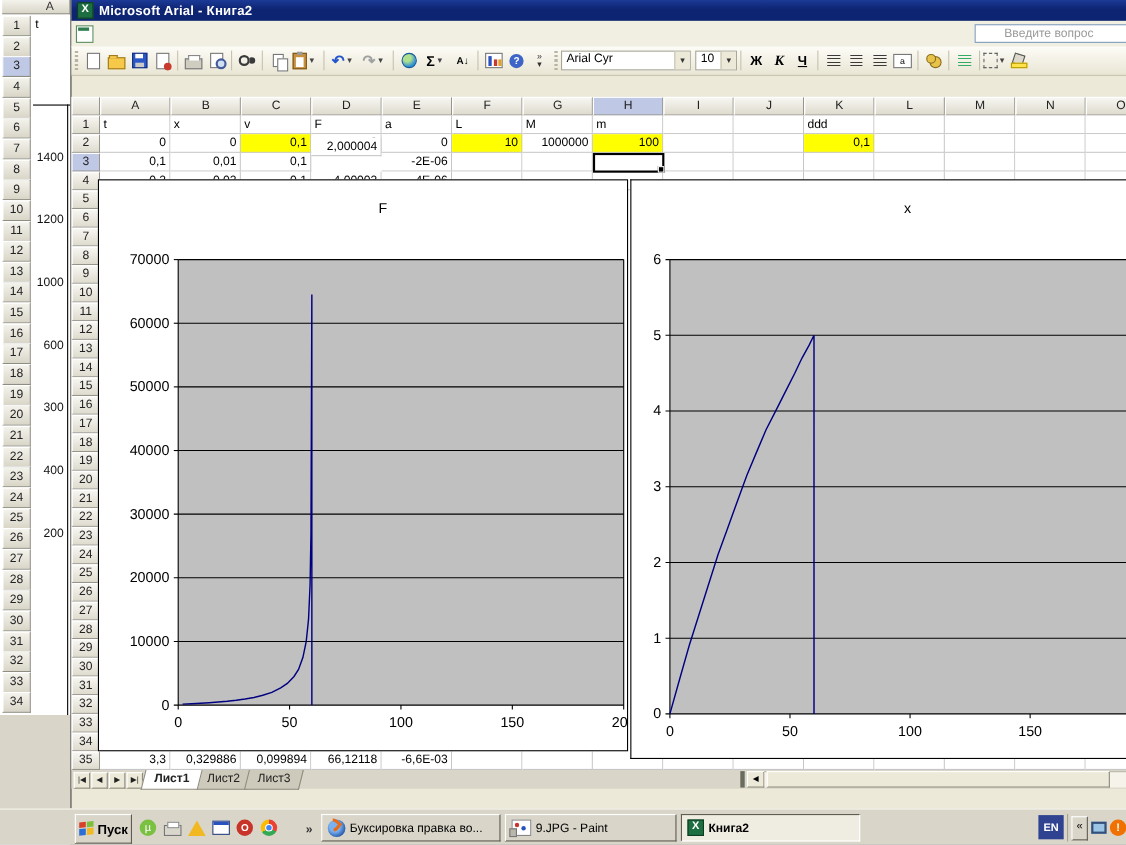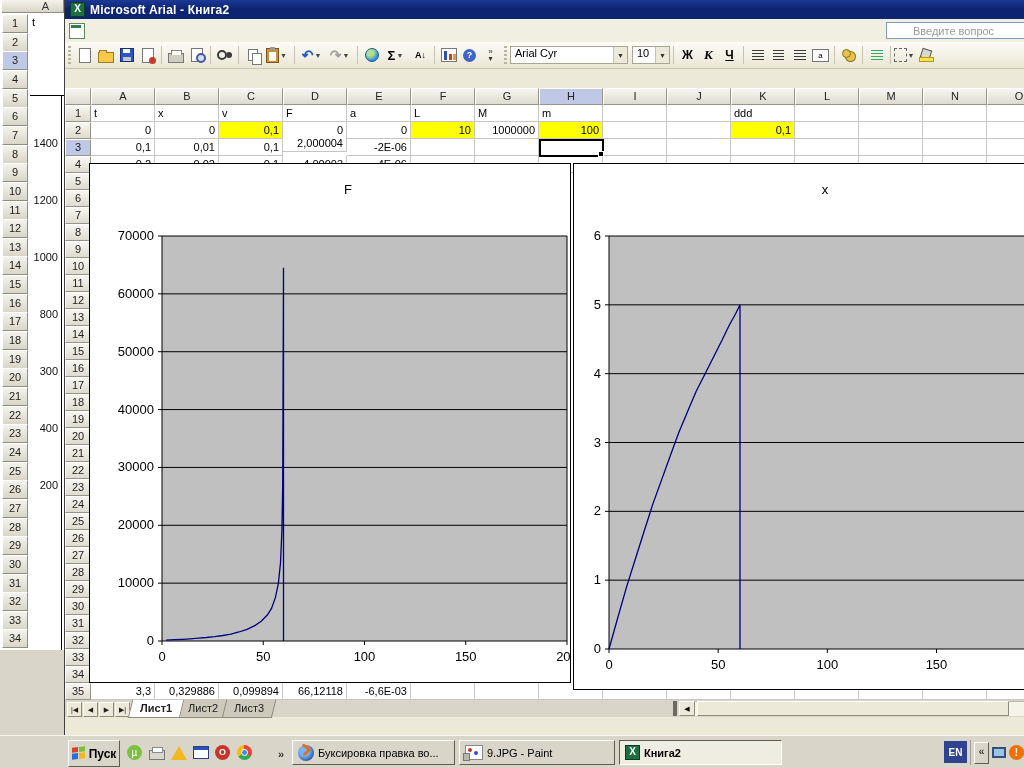--- a/index.html
+++ b/index.html
@@ -210,21 +210,21 @@
         <div class="abs srow" style="top: 592.15px;">32</div>
         <div class="abs srow" style="top: 610.8px;">33</div>
         <div class="abs srow" style="top: 629.45px;">34</div>
       </div>
     <div class="abs" style="left:32px;top:16px;">t</div>
     <div class="abs" id="strip-hline"></div>
     <div id="striplabels">
         <div class="abs slabel" style="top: 137px;">1400</div>
         <div class="abs slabel" style="top: 194px;">1200</div>
         <div class="abs slabel" style="top: 251px;">1000</div>
-        <div class="abs slabel" style="top: 308px;">800</div>
+        <div class="abs slabel" style="top: 308px;">600</div>
         <div class="abs slabel" style="top: 365px;">300</div>
         <div class="abs slabel" style="top: 422px;">400</div>
         <div class="abs slabel" style="top: 479px;">200</div>
       </div>
     <div class="abs" id="strip-vline"></div>
     <div class="abs" id="strip-bottom"></div>
   </div>
 
   <div id="xl" class="abs">
 
@@ -443,21 +443,21 @@
           <div class="abs cell" style="left: 538px; top: 34px; width: 64px;"></div>
           <div class="abs cell" style="left: 602px; top: 34px; width: 64px;"></div>
           <div class="abs cell num yellow" style="left: 666px; top: 34px; width: 64px;">0,1</div>
           <div class="abs cell" style="left: 730px; top: 34px; width: 64px;"></div>
           <div class="abs cell" style="left: 794px; top: 34px; width: 64px;"></div>
           <div class="abs cell" style="left: 858px; top: 34px; width: 64px;"></div>
           <div class="abs cell" style="left: 922px; top: 34px; width: 64px;"></div>
           <div class="abs cell num" style="left: 26px; top: 51px; width: 64px;">0,1</div>
           <div class="abs cell num" style="left: 90px; top: 51px; width: 64px;">0,01</div>
           <div class="abs cell num" style="left: 154px; top: 51px; width: 64px;">0,1</div>
-          <div class="abs cell num" style="left: 218px; top: 47px; width: 64px;">2,000004</div>
+          <div class="abs cell num" style="left: 218px; top: 37px; width: 64px;">2,000004</div>
           <div class="abs cell num" style="left: 282px; top: 51px; width: 64px;">-2E-06</div>
           <div class="abs cell" style="left: 346px; top: 51px; width: 64px;"></div>
           <div class="abs cell" style="left: 410px; top: 51px; width: 64px;"></div>
           <div class="abs cell" style="left: 474px; top: 51px; width: 64px;"></div>
           <div class="abs cell" style="left: 538px; top: 51px; width: 64px;"></div>
           <div class="abs cell" style="left: 602px; top: 51px; width: 64px;"></div>
           <div class="abs cell" style="left: 666px; top: 51px; width: 64px;"></div>
           <div class="abs cell" style="left: 730px; top: 51px; width: 64px;"></div>
           <div class="abs cell" style="left: 794px; top: 51px; width: 64px;"></div>
           <div class="abs cell" style="left: 858px; top: 51px; width: 64px;"></div>

